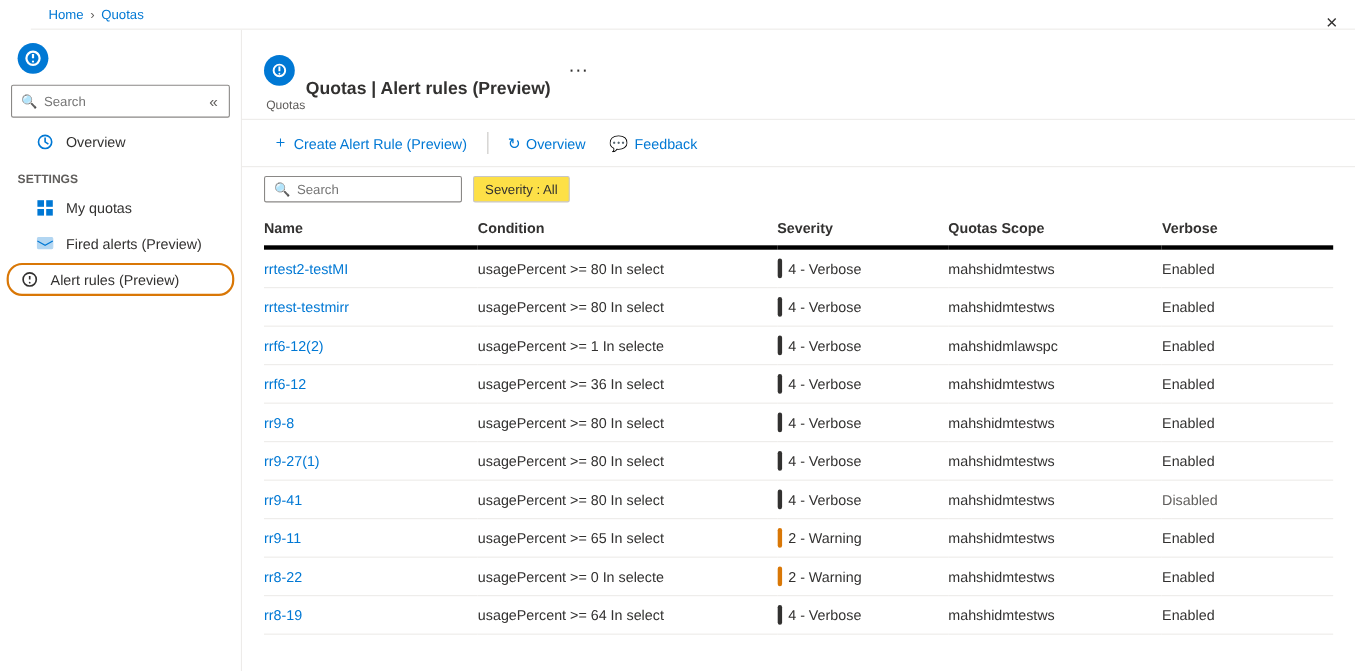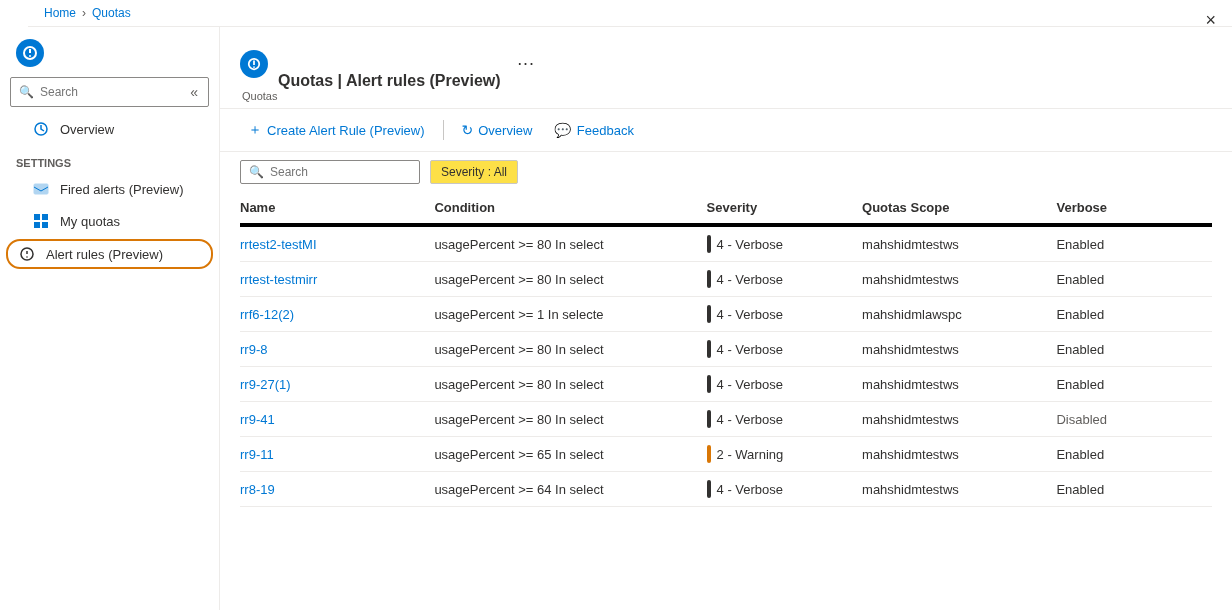--- a/index.html
+++ b/index.html
@@ -108,37 +108,37 @@
           </svg>
       </div>
       <span>Overview</span>
     </div>
 
     <div class="sidebar-section-label">Settings</div>
 
     <div class="sidebar-item">
       <div class="sidebar-item-icon">
         <svg width="16" height="16" viewBox="0 0 16 16" fill="none">
-          <rect x="1" y="3" width="14" height="10" rx="1" fill="#0078d4" opacity="0.3" stroke="#0078d4" stroke-width="1"></rect>
-          <path d="M1 6l7 4 7-4" stroke="#0078d4" stroke-width="1" fill="none"></path>
-        </svg>
-      </div>
-      <span>Fired alerts (Preview)</span>
-    </div>
-
-    <div class="sidebar-item">
-      <div class="sidebar-item-icon">
-        <svg width="16" height="16" viewBox="0 0 16 16" fill="none">
           <rect x="1" y="1" width="6" height="6" fill="#0078d4"></rect>
           <rect x="9" y="1" width="6" height="6" fill="#0078d4"></rect>
           <rect x="1" y="9" width="6" height="6" fill="#0078d4"></rect>
           <rect x="9" y="9" width="6" height="6" fill="#0078d4"></rect>
         </svg>
       </div>
       <span>My quotas</span>
+    </div>
+
+    <div class="sidebar-item">
+      <div class="sidebar-item-icon">
+        <svg width="16" height="16" viewBox="0 0 16 16" fill="none">
+          <rect x="1" y="3" width="14" height="10" rx="1" fill="#0078d4" opacity="0.3" stroke="#0078d4" stroke-width="1"></rect>
+          <path d="M1 6l7 4 7-4" stroke="#0078d4" stroke-width="1" fill="none"></path>
+        </svg>
+      </div>
+      <span>Fired alerts (Preview)</span>
     </div>
 
     <div class="sidebar-item active">
       <div class="sidebar-item-icon">
         <svg width="16" height="16" viewBox="0 0 16 16" fill="none">
           <circle cx="8" cy="8" r="6" stroke="#323130" stroke-width="1.5"></circle>
           <line x1="8" y1="5" x2="8" y2="8" stroke="#323130" stroke-width="1.5"></line>
           <circle cx="8" cy="11" r="0.8" fill="#323130"></circle>
         </svg>
       </div>
@@ -229,20 +229,32 @@
               <td>
                 <div class="severity-badge">
                   <div class="severity-dot verbose" style="background:#323130;"></div>
                   <span>4 - Verbose</span>
                 </div>
               </td>
               <td>mahshidmlawspc</td>
               <td class="status-enabled">Enabled</td>
             </tr>
             <tr>
+              <td><a class="link">rrf6-12</a></td>
+              <td>usagePercent &gt;= 36 In select</td>
+              <td>
+                <div class="severity-badge">
+                  <div class="severity-dot verbose" style="background:#323130;"></div>
+                  <span>4 - Verbose</span>
+                </div>
+              </td>
+              <td>mahshidmtestws</td>
+              <td class="status-enabled">Enabled</td>
+            </tr>
+            <tr>
               <td><a class="link">rr9-8</a></td>
               <td>usagePercent &gt;= 80 In select</td>
               <td>
                 <div class="severity-badge">
                   <div class="severity-dot verbose" style="background:#323130;"></div>
                   <span>4 - Verbose</span>
                 </div>
               </td>
               <td>mahshidmtestws</td>
               <td class="status-enabled">Enabled</td>
@@ -277,20 +289,32 @@
               <td>
                 <div class="severity-badge">
                   <div class="severity-dot warning" style="background:#d97706;"></div>
                   <span>2 - Warning</span>
                 </div>
               </td>
               <td>mahshidmtestws</td>
               <td class="status-enabled">Enabled</td>
             </tr>
             <tr>
+              <td><a class="link">rr8-22</a></td>
+              <td>usagePercent &gt;= 0 In selecte</td>
+              <td>
+                <div class="severity-badge">
+                  <div class="severity-dot warning" style="background:#d97706;"></div>
+                  <span>2 - Warning</span>
+                </div>
+              </td>
+              <td>mahshidmtestws</td>
+              <td class="status-enabled">Enabled</td>
+            </tr>
+            <tr>
               <td><a class="link">rr8-19</a></td>
               <td>usagePercent &gt;= 64 In select</td>
               <td>
                 <div class="severity-badge">
                   <div class="severity-dot verbose" style="background:#323130;"></div>
                   <span>4 - Verbose</span>
                 </div>
               </td>
               <td>mahshidmtestws</td>
               <td class="status-enabled">Enabled</td>

